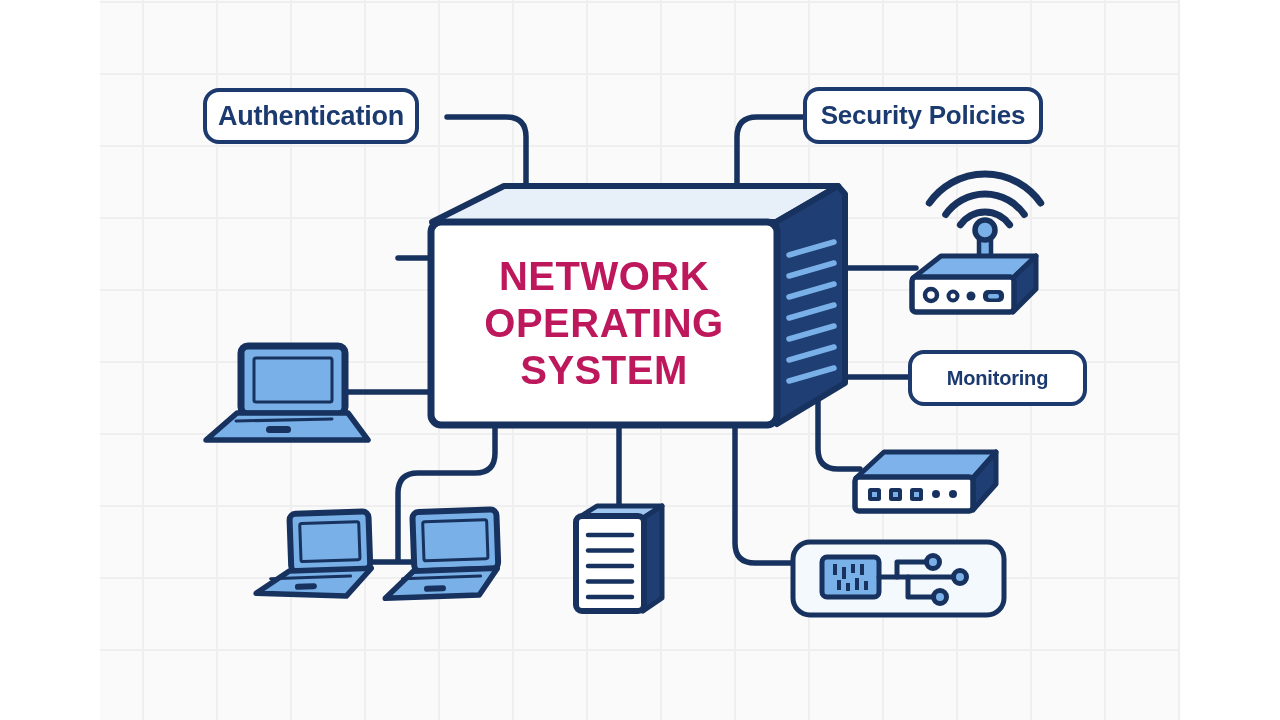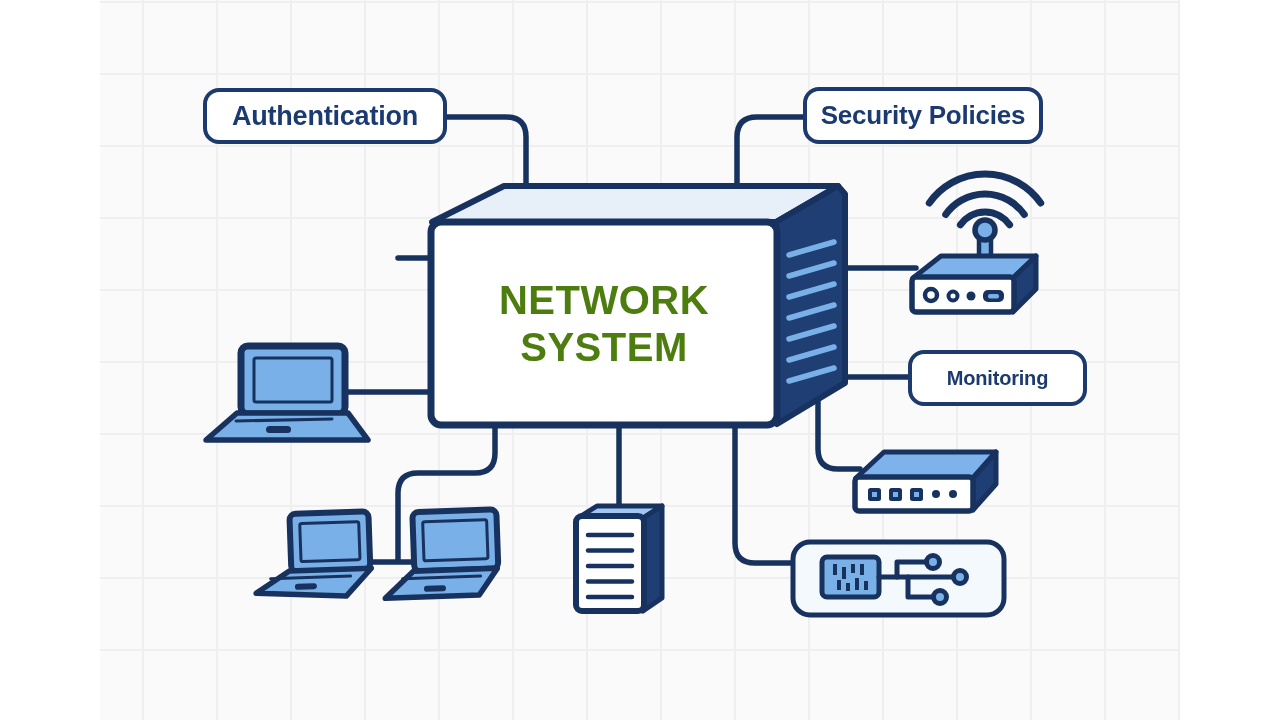--- a/index.html
+++ b/index.html
@@ -6,26 +6,26 @@
   .stage{position:relative;width:1280px;height:720px;overflow:hidden;background:#ffffff;
          font-family:"Liberation Sans",sans-serif;}
   .canvas{position:absolute;left:100px;top:0;width:1080px;height:720px;background-color:#fafafa;
     background-image:linear-gradient(#efefef 2px,transparent 2px),
                      linear-gradient(90deg,#efefef 2px,transparent 2px);
     background-size:74px 72px;background-position:-32px 1px;}
   svg.art{position:absolute;left:0;top:0;width:1280px;height:720px;}
   .pill{position:absolute;background:#ffffff;border:4px solid #1c3a6d;border-radius:16px;
         display:flex;align-items:center;justify-content:center;color:#1b3a70;font-weight:700;
         box-sizing:border-box;white-space:nowrap;letter-spacing:-0.2px;}
-  .pill-auth{left:203px;top:88px;width:244px;height:56px;font-size:27px;}
+  .pill-auth{left:203px;top:88px;width:216px;height:56px;font-size:27px;}
   .pill-sec{left:803px;top:87px;width:240px;height:57px;font-size:26px;}
   .pill-res{left:183px;top:233px;width:216px;height:50px;font-size:23.5px;}
   .pill-mon{left:908px;top:350px;width:179px;height:56px;font-size:20px;}
   .nos-title{position:absolute;left:431px;top:222px;width:346px;height:203px;display:flex;
-       flex-direction:column;align-items:center;justify-content:center;color:#4d7c0f;
+       flex-direction:column;align-items:center;justify-content:center;color:#be185d;
        font-weight:700;font-size:40px;line-height:47px;letter-spacing:0.5px;text-align:center;}
 </style>
 </head>
 <body>
 
 <div class="stage">
   <div class="canvas"></div>
 
   <svg class="art" viewBox="0 0 1280 720" stroke-linecap="round" stroke-linejoin="round">
 
@@ -155,15 +155,16 @@
       </g>
     </g>
   </svg>
 
   <div class="pill pill-auth">Authentication</div>
   <div class="pill pill-sec">Security Policies</div>
   <div class="pill pill-mon">Monitoring</div>
 
   <div class="nos-title">
     <span>NETWORK</span>
+    <span>OPERATING</span>
     <span>SYSTEM</span>
   </div>
 </div>
 
 </body></html>

